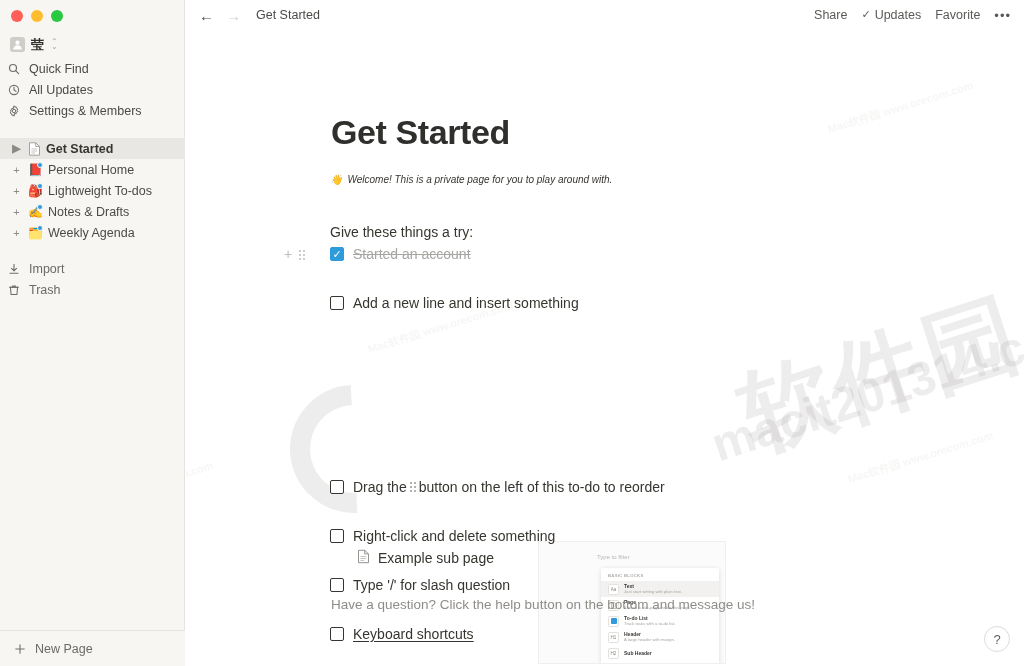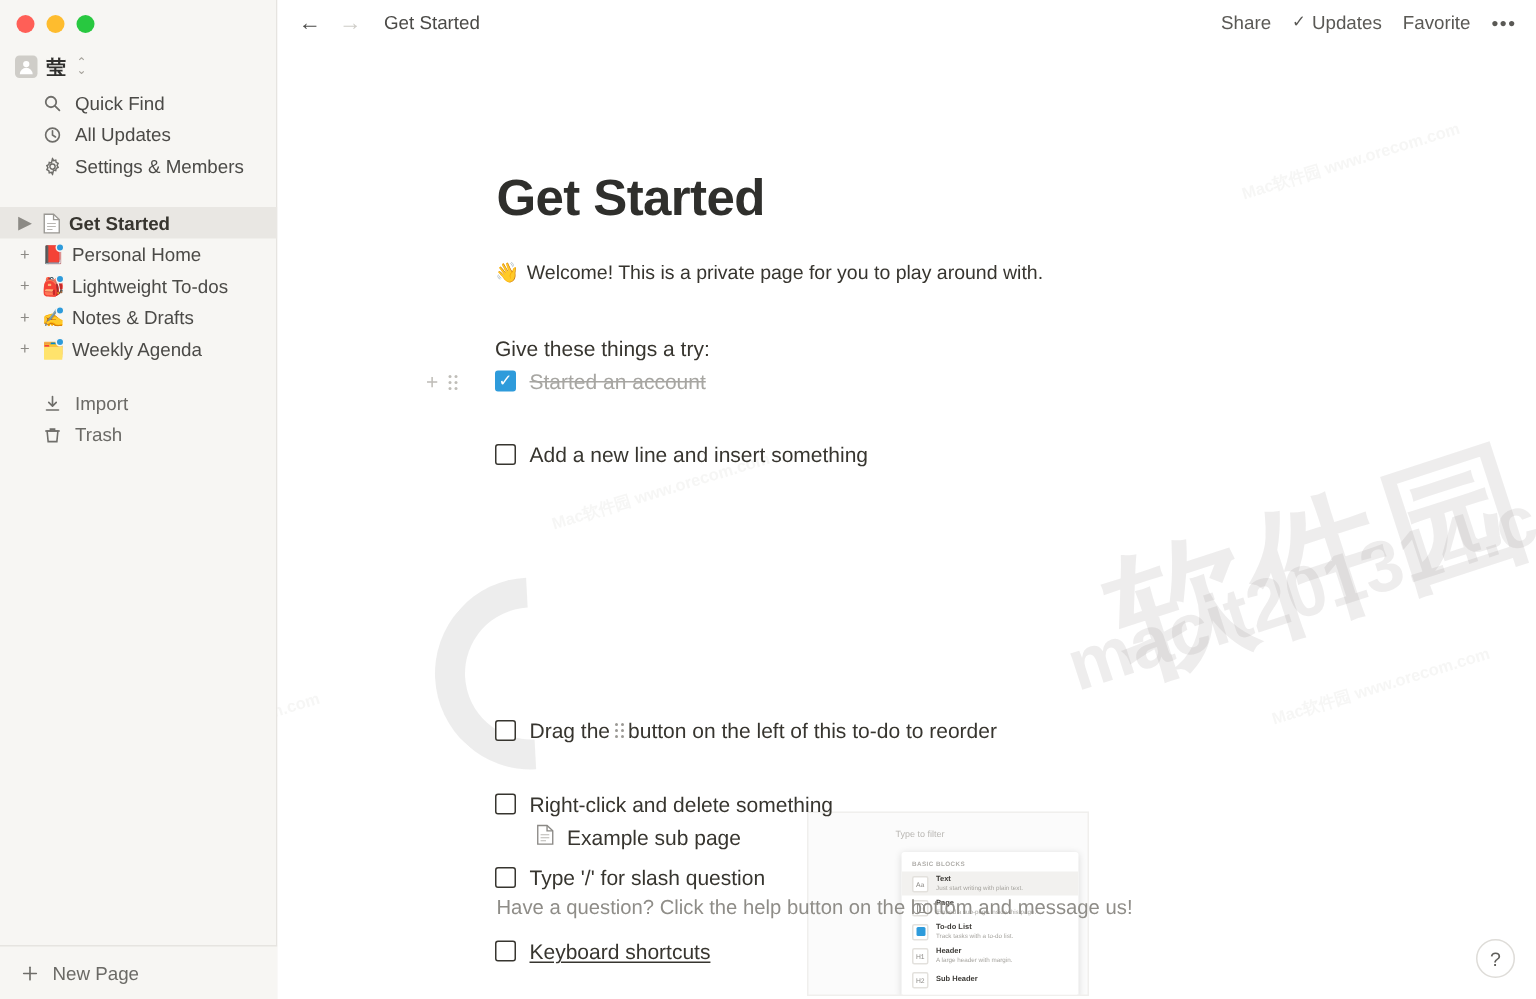--- a/index.html
+++ b/index.html
@@ -49,21 +49,21 @@
   }
   .ws-chev {
     font-size: 8px; color: #a5a29b; line-height: 10px;
     display: flex; flex-direction: column; margin-left: 1px;
   }
   .ws-chev span { line-height: 5px; }
 
   .nav-list { position: absolute; top: 58px; left: 0; width: 185px; }
   .nav-item {
     display: flex; align-items: center;
-    height: 21px; padding-left: 28px; gap: 9px;
+    height: 21px; padding-left: 7px; gap: 9px;
     font-size: 12.5px; color: #4b4a47;
   }
   .nav-icon {
     width: 13px; height: 13px;
     display: flex; align-items: center; justify-content: center;
     color: #6f6e6a;
   }
   .nav-icon svg { display: block; }
 
   .pages { position: absolute; top: 138px; left: 0; width: 185px; }
@@ -125,21 +125,21 @@
   .dots-btn { font-size: 13px; letter-spacing: 1px; color: #5a5955; }
 
   .content { position: absolute; top: 30px; left: 0; right: 0; bottom: 0; }
   .page-title {
     position: absolute; left: 146px; top: 83px;
     font-size: 34px; font-weight: bold; color: #2f2f2c;
     letter-spacing: -0.4px;
   }
   .welcome {
     position: absolute; left: 145px; top: 144px;
-    font-size: 13px; color: #37352f;
+    font-size: 10px; color: #37352f; font-style: italic;
   }
   .welcome .em { margin-right: 5px; }
 
   .give {
     position: absolute; left: 145px; top: 194px;
     font-size: 14px; color: #37352f;
   }
 
   .todo-block { position: absolute; left: 0; top: 215px; width: 100%; }
   .todo {

